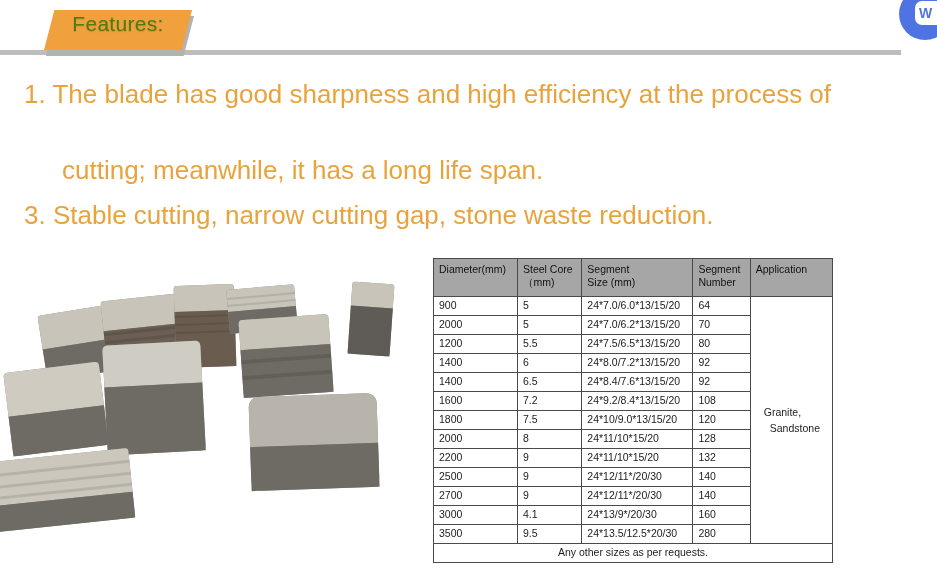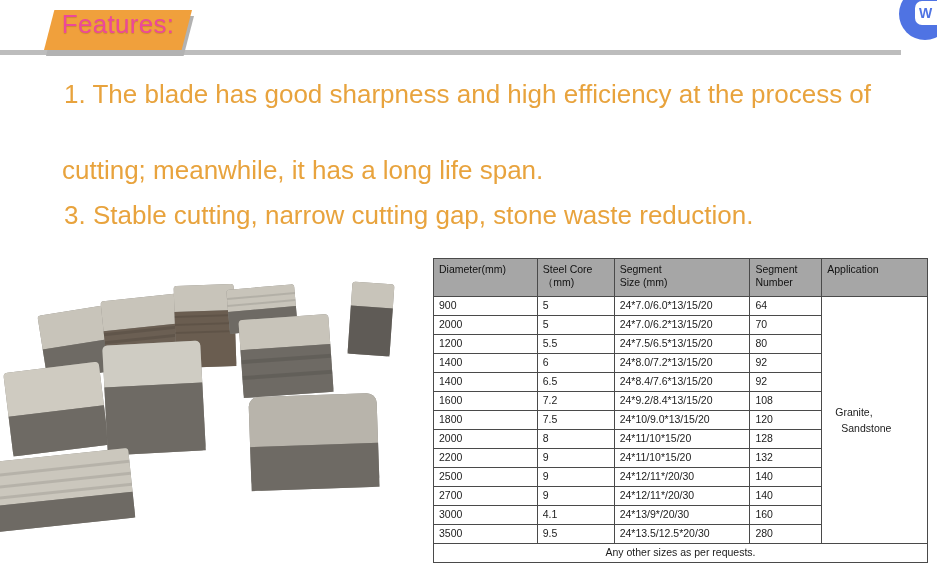--- a/index.html
+++ b/index.html
@@ -43,22 +43,22 @@
     width: 148px; height: 40px;
     background: #f0a03c;
     -webkit-clip-path: polygon(7% 0%, 100% 0%, 93% 100%, 0% 100%);
     clip-path: polygon(7% 0%, 100% 0%, 93% 100%, 0% 100%);
   }
   .banner-label {
     position: absolute;
     left: 0; top: 0;
     width: 148px; height: 28px;
     display: flex; align-items: center; justify-content: center;
-    color: #ec4899;
-    font-size: 26px;
+    color: #4d7c0f;
+    font-size: 21px;
     letter-spacing: 0.3px;
     text-shadow: 0 1px 1px rgba(150,100,30,0.35);
   }
 
   
   .watermark {
     position: absolute;
     right: -14px; top: -12px;
     width: 52px; height: 52px;
     border-radius: 50%;
@@ -81,21 +81,21 @@
   
   .features {
     position: absolute;
     left: 24px; top: 72px;
     width: 905px;
     color: #e8a33d;
     font-size: 26px;
     line-height: 45px;
     white-space: nowrap;
   }
-  .feature-line { display: block; margin-left: 40px; }
+  .feature-line { display: block; }
   .feature-line .num { display: inline; }
   .feature-cont {
     display: block;
     padding-left: 38px;
     margin-top: 31px;
   }
 
   
   .photo {
     position: absolute;
@@ -118,21 +118,21 @@
   }
   .seg .band {
     position: absolute; left: 0; width: 100%;
     background: rgba(0,0,0,0.10);
   }
 
   
   .spec-table {
     position: absolute;
     left: 433px; top: 258px;
-    width: 495px;
+    width: 400px;
     border-collapse: collapse;
     font-size: 10.5px;
     color: #1b1b1b;
     background: #ffffff;
   }
   .spec-table th, .spec-table td {
     border: 1px solid #4a4a4a;
     padding: 2px 5px;
     text-align: left;
     vertical-align: middle;

